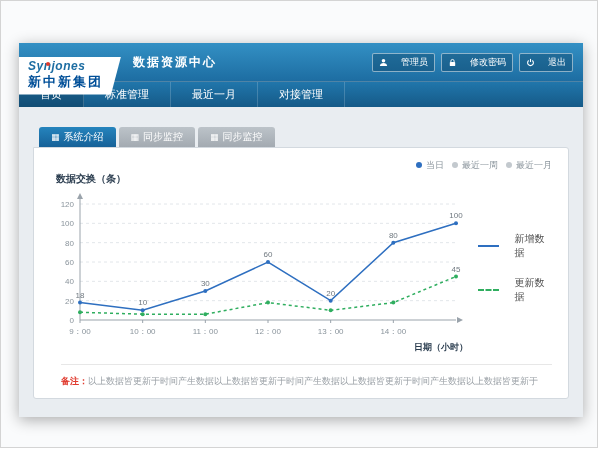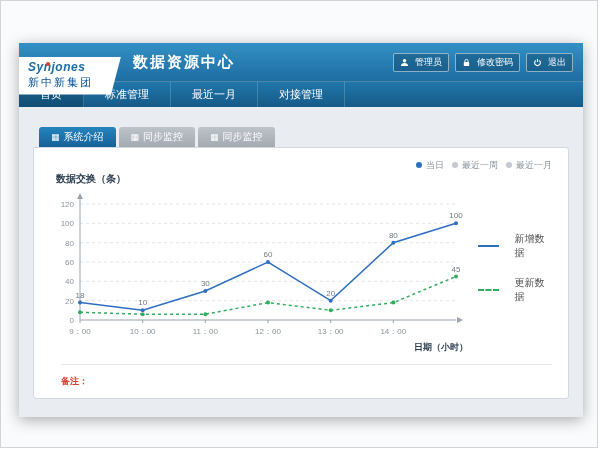--- a/index.html
+++ b/index.html
@@ -8,24 +8,24 @@
 
   .window { position:absolute; left:18px; top:42px; width:564px; height:374px; background:#fff;
             box-shadow:0 3px 14px rgba(0,0,0,.32); }
 
   
   .topbar { height:38px; background:linear-gradient(#3390c4,#1d6da2); display:flex; align-items:center; position:relative; }
   .logo { width:102px; height:100%; background:#fff; clip-path:polygon(0 0,100% 0,calc(100% - 10px) 100%,0 100%);
           display:flex; flex-direction:column; justify-content:center; padding-left:9px; position:relative;margin-top:27px; }
   .logo-en { font-style:italic; font-weight:bold; font-size:12px; color:#1d6da2; line-height:1.15; letter-spacing:.5px; }
   .logo-dot { position:absolute; left:27px; top:5px; width:4px; height:4px; background:#e23b2e; border-radius:50%; }
-  .logo-cn { font-weight:normal; font-size:11px; color:#004f98; letter-spacing:2px; }
-  .app-title { color:#fff; font-size:15px; font-weight:bold; margin-left:12px; letter-spacing:2px;text-align:center; }
+  .logo-cn { font-weight:bold; font-size:13px; color:#004f98; letter-spacing:2px; }
+  .app-title { color:#fff; font-size:12px; font-weight:bold; margin-left:12px; letter-spacing:2px;text-align:center; }
   .user-actions { margin-left:auto; margin-right:10px; display:flex; gap:6px; }
-  .ubtn { display:flex; align-items:center; gap:6px; background:rgba(8,56,90,.35); border:1px solid rgba(255,255,255,.5);
+  .ubtn { display:flex; align-items:center; gap:13px; background:rgba(8,56,90,.35); border:1px solid rgba(255,255,255,.5);
           color:#fff; font-size:9px; padding:2px 6px; border-radius:2px; cursor:pointer; font-family:inherit; }
   .ubtn svg { display:block; }
 
   
   .mainnav { height:26px; background:linear-gradient(#2176ab,#155a88); display:flex; align-items:stretch;
              border-top:1px solid rgba(255,255,255,.25); }
   .nav-item { display:flex; align-items:center; padding:0 21px; color:#fff; font-size:11px;
               border-right:1px solid rgba(255,255,255,.18); text-decoration:none; cursor:pointer; }
   .nav-item.active { background:rgba(0,0,0,.14); }
 
@@ -215,19 +215,20 @@
             </div>
             <div class="lg">
               <span class="lg-line dashed"></span>
               <span>更新数据</span>
             </div>
           </div>
         </div>
 
         <div class="note">
           <span class="note-label">备注：</span>
+          <span class="note-text">以上数据皆更新于时间产生数据以上数据皆更新于时间产生数据以上数据皆更新于时间产生数据以上数据皆更新于</span>
         </div>
 
       </div>
     </div>
 
   </div>
 </div>
 
 </body></html>

